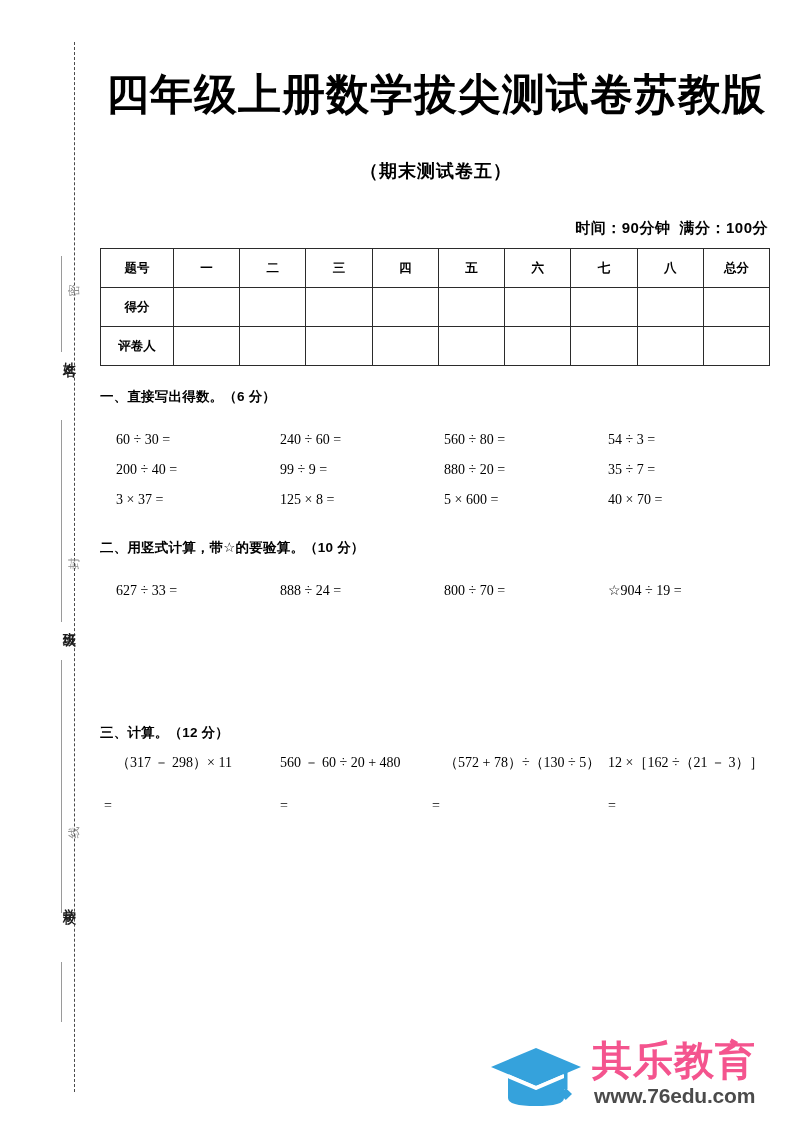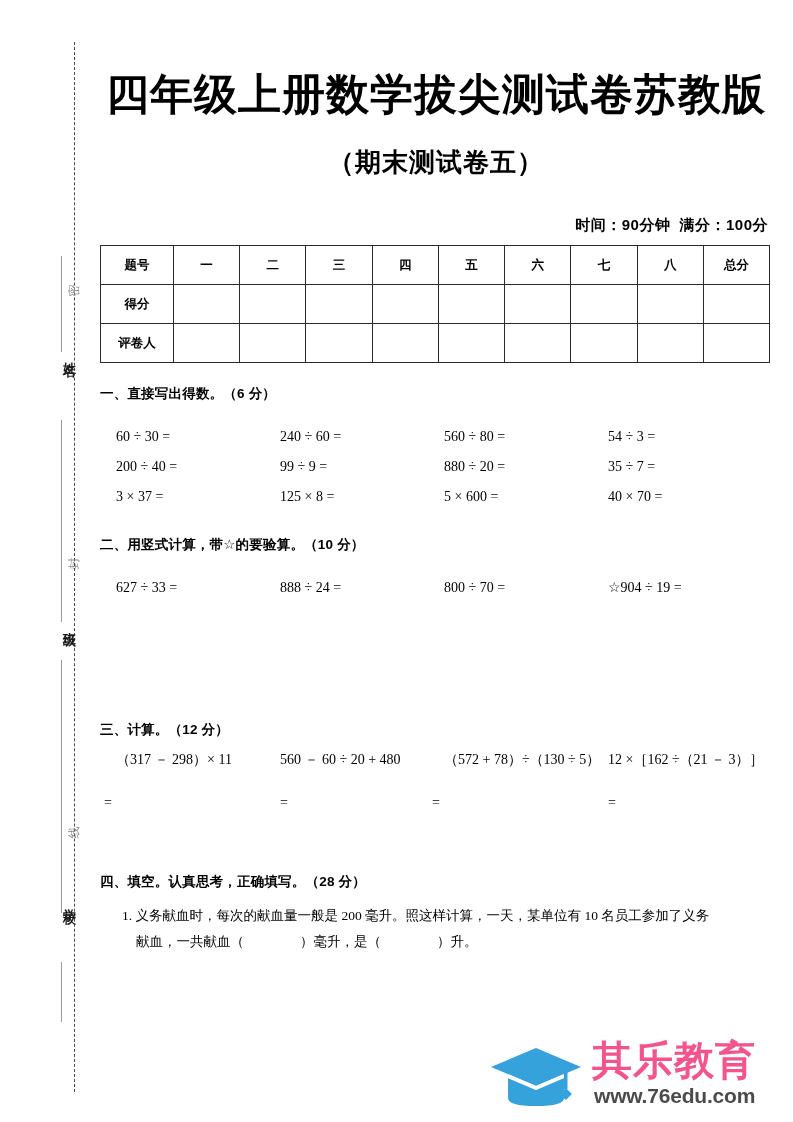--- a/index.html
+++ b/index.html
@@ -90,24 +90,24 @@
     margin-top: 70px;
     text-align: center;
     font-family: "Liberation Sans", "DejaVu Sans", sans-serif;
     font-size: 43px;
     font-weight: bold;
     letter-spacing: 1px;
     line-height: 1.15;
     color: #000;
   }
   .title-sub {
-    margin-top: 26px;
-    text-align: center;
-    font-family: "Liberation Sans", "DejaVu Sans", sans-serif;
-    font-size: 26px;
+    margin-top: 40px;
+    text-align: center;
+    font-family: "Liberation Sans", "DejaVu Sans", sans-serif;
+    font-size: 18px;
     font-weight: bold;
     letter-spacing: 1px;
     color: #000;
   }
 
   .meta-line {
     margin-top: 36px;
     text-align: right;
     padding-right: 4px;
     font-family: "Liberation Sans", "DejaVu Sans", sans-serif;
@@ -325,27 +325,20 @@
           <div class="calc-expr math">（572 + 78）÷（130 ÷ 5）</div>
           <div class="calc-eq math">=</div>
         </div>
         <div class="calc-item col-b">
           <div class="calc-expr math">12 ×［162 ÷（21 － 3）］</div>
           <div class="calc-eq math">=</div>
         </div>
       </div>
     </div>
 
-    <div class="sec4" style="margin-top:-26px;">
-      <div class="section-head">四、填空。认真思考，正确填写。（28 分）</div>
-      <div class="fill-q">
-        <span>1. 义务献血时，每次的献血量一般是 200 毫升。照这样计算，一天，某单位有 10 名员工参加了义务</span>
-        <span class="l2"><span>献血，一共献血（</span><span class="blankspace"></span><span>）毫升，是（</span><span class="blankspace"></span><span>）升。</span></span>
-      </div>
-    </div>
 
   </div>
 
   <div class="logo-wrap">
     <div class="logo-cap">
       <svg width="96" height="68" viewBox="0 0 96 68">
         <path d="M48 4 L93 23 L48 42 L3 23 Z" fill="#35A2DC"></path>
         <path d="M20 32 L20 54 Q20 62 48 62 Q76 62 76 54 L76 32 L48 44 Z" fill="#35A2DC"></path>
         <path d="M20 32 L48 44 L76 32" fill="none" stroke="#ffffff" stroke-width="4" stroke-linejoin="round"></path>
         <rect x="76" y="25" width="3.5" height="20" fill="#35A2DC"></rect>

